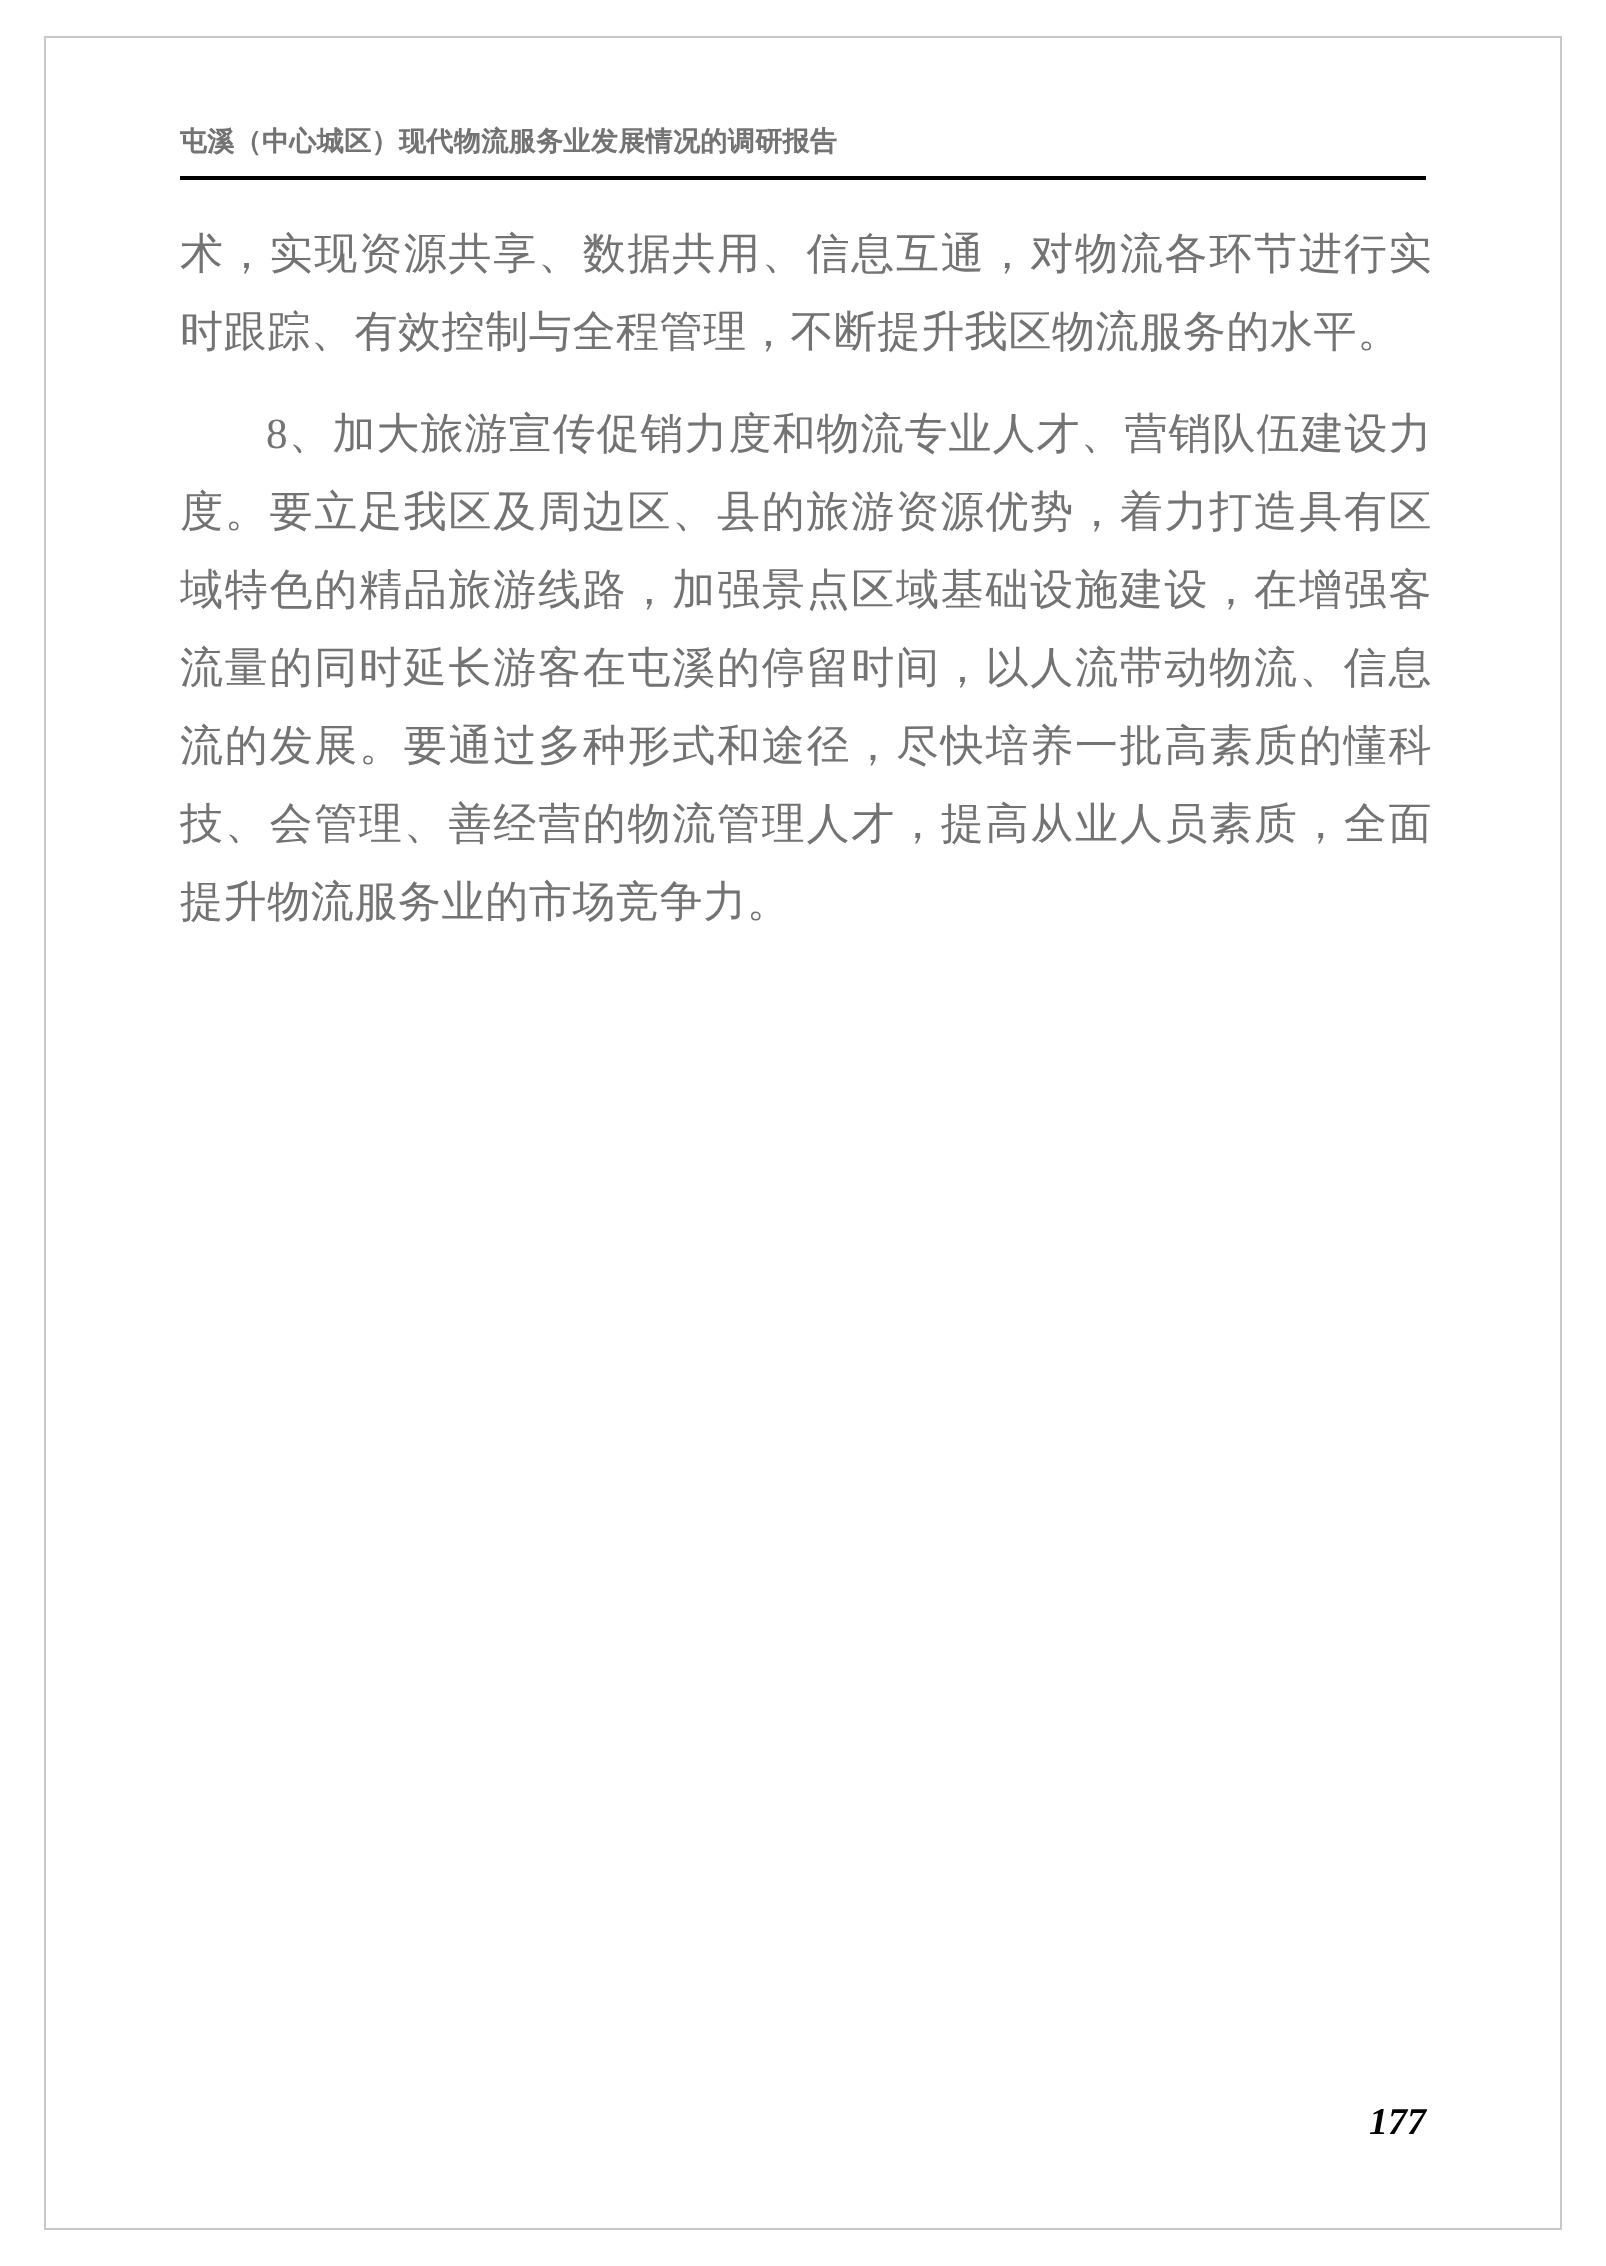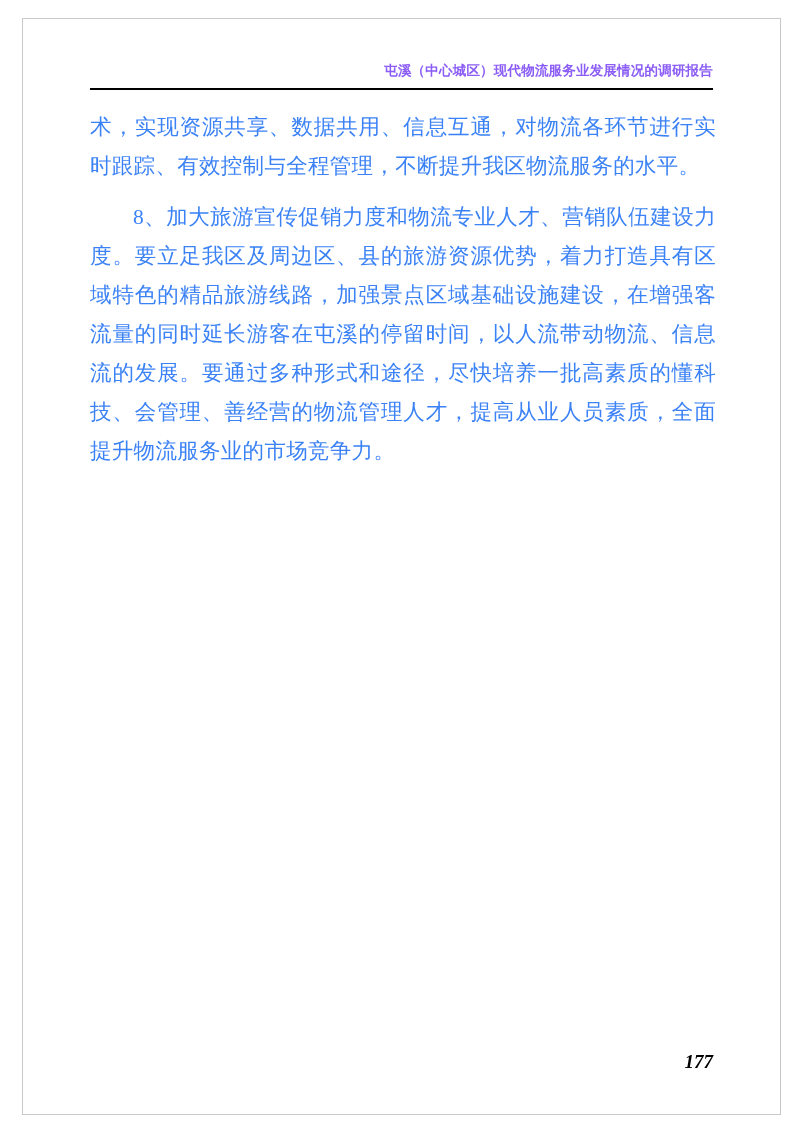--- a/index.html
+++ b/index.html
@@ -25,26 +25,26 @@
     height: 1097px;
     border: 1px solid #c8c8c8;
     box-sizing: border-box;
     pointer-events: none;
   }
   .header {
     position: absolute;
     left: 90px;
     top: 62px;
     width: 623px;
-    text-align: right;
+    text-align: left;
     font-family: Liberation Serif, serif;
     font-size: 13.5px;
     font-weight: bold;
     letter-spacing: 0.2px;
-    color: #8b5cf6;
+    color: #737373;
     white-space: nowrap;
   }
   .header-rule {
     position: absolute;
     left: 90px;
     top: 88px;
     width: 623px;
     height: 2px;
     background: #000000;
   }
@@ -54,21 +54,21 @@
     top: 108px;
     width: 626px;
   }
   .para {
     font-size: 21.5px;
     line-height: 39px;
     text-align: justify;
     text-justify: inter-ideograph;
     letter-spacing: 0.3px;
     margin: 0;
-    color: #3b82f6;
+    color: #737373;
   }
   .para.indent {
     text-indent: 43px;
   }
   .para + .para {
     margin-top: 12px;
   }
   .page-number {
     position: absolute;
     right: 90px;

